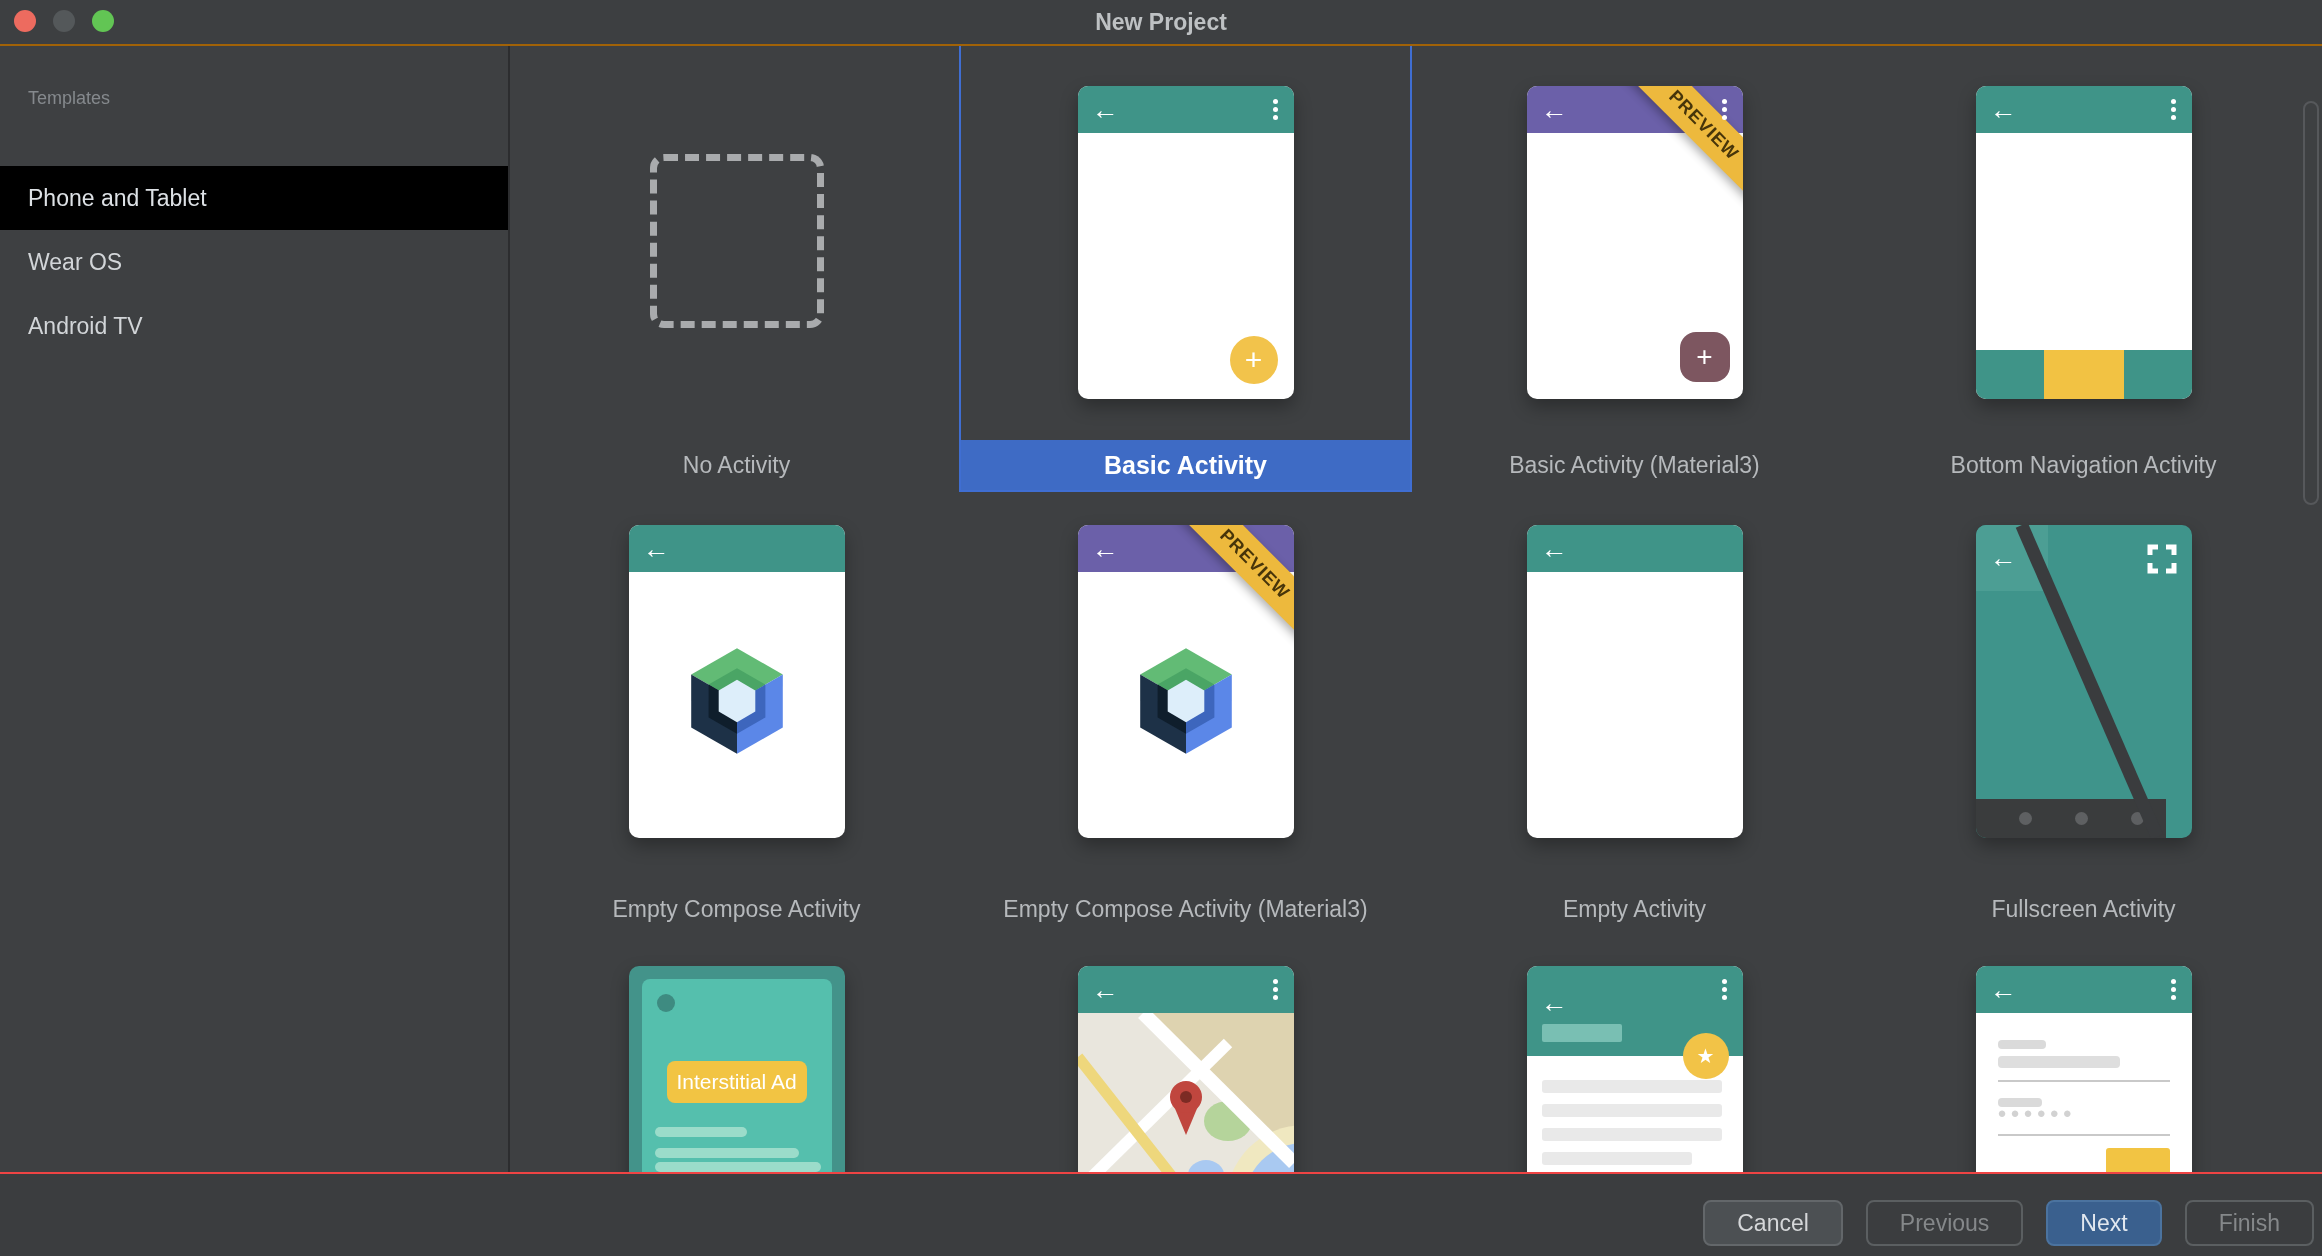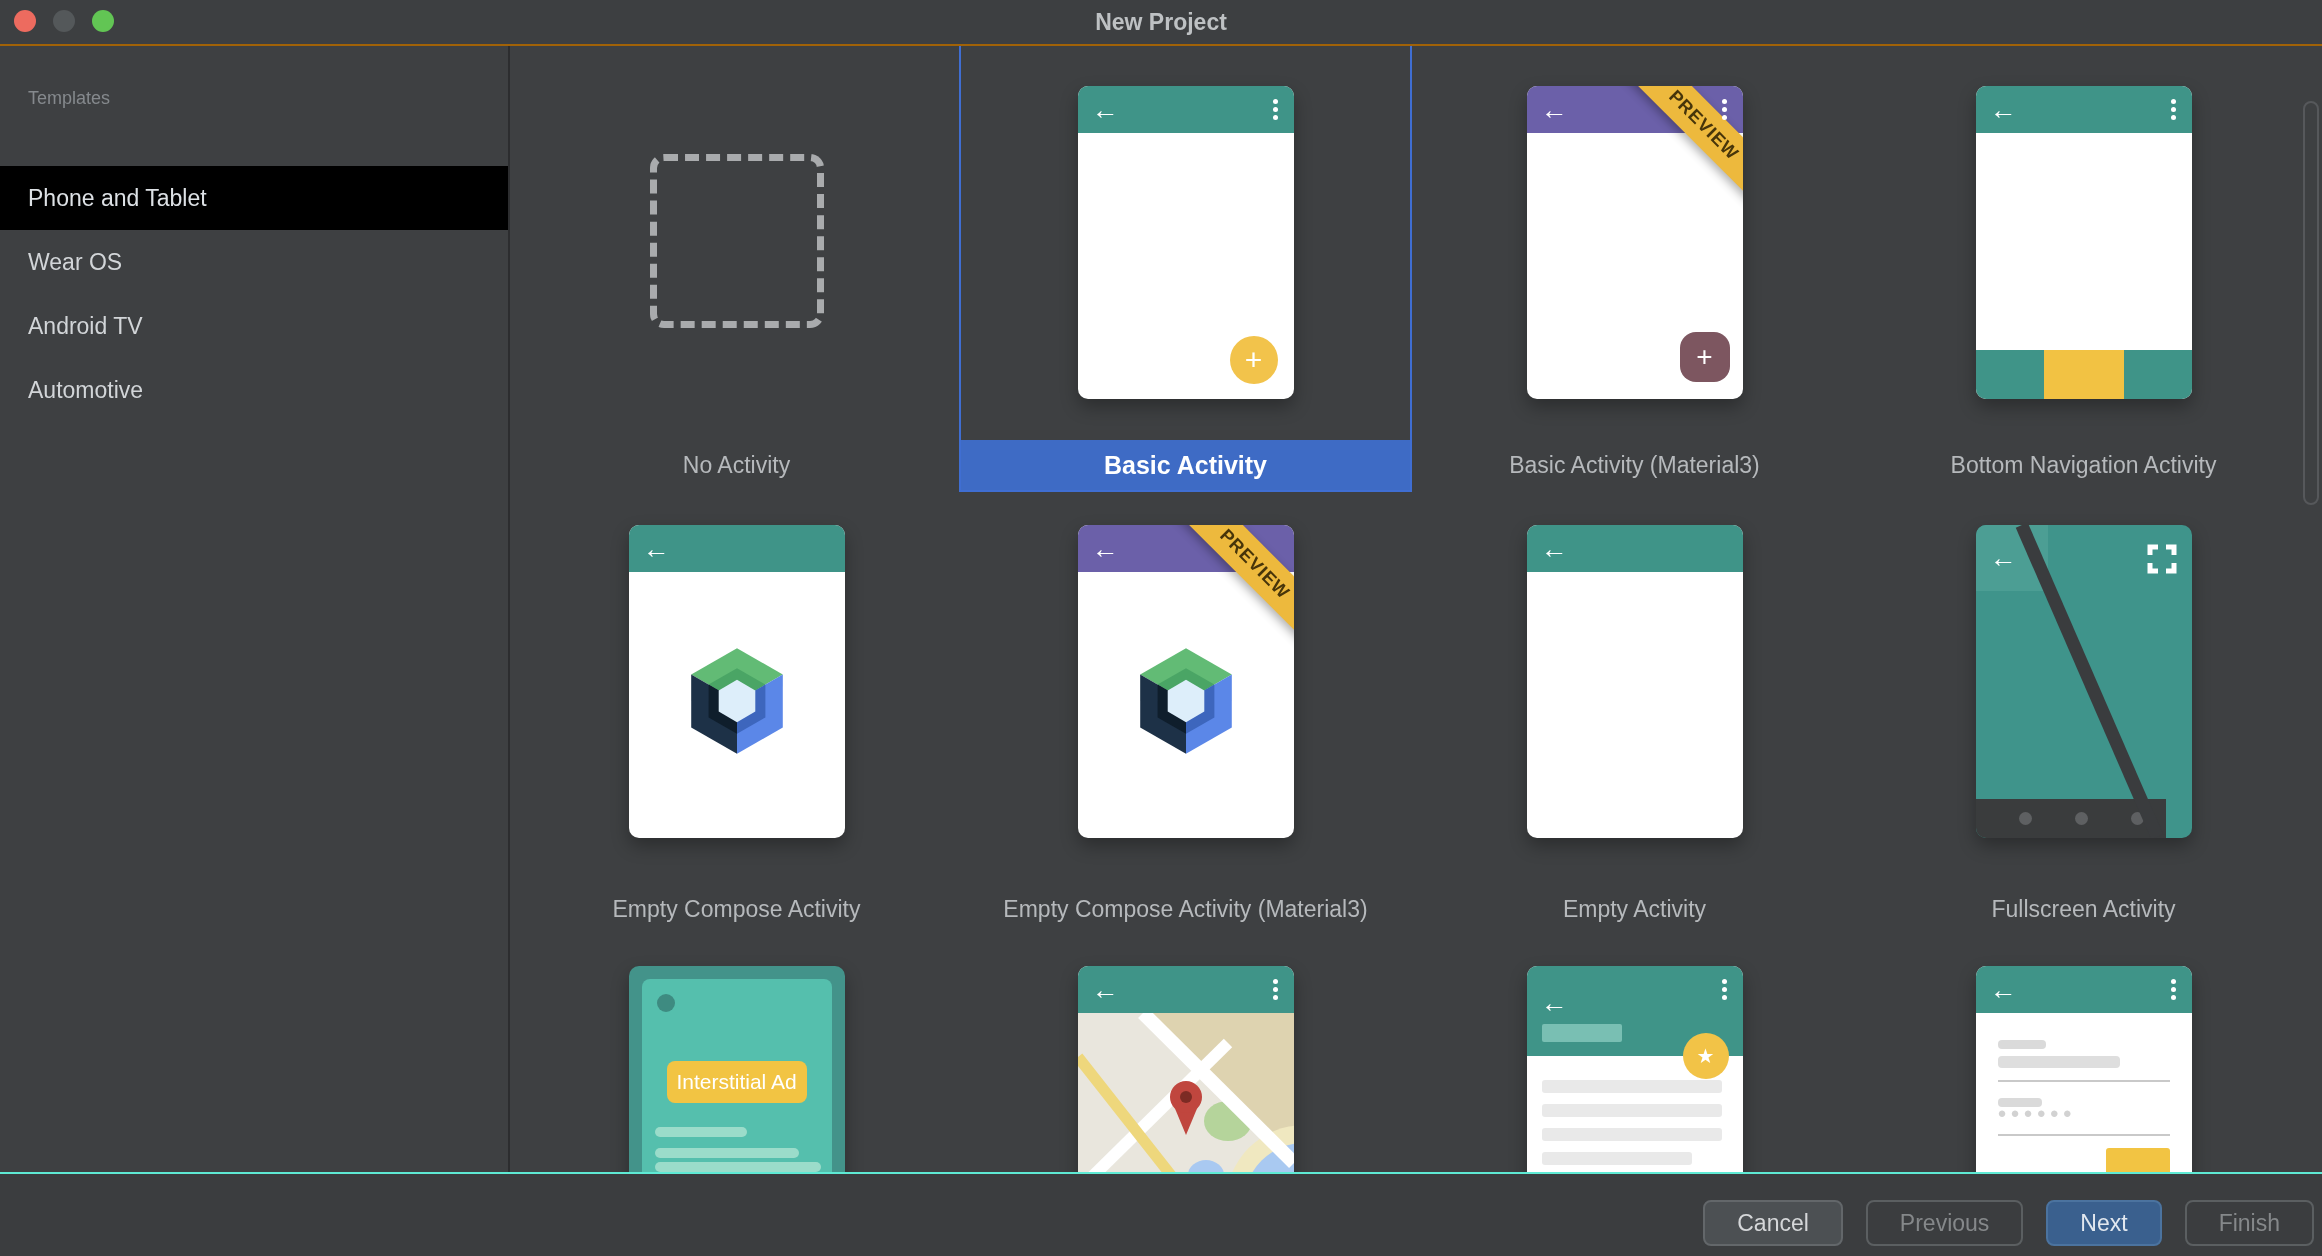--- a/index.html
+++ b/index.html
@@ -75,21 +75,21 @@
   
   .lg{position:absolute;background:#dadada;border-radius:4px;}
   .lg-label1{left:22px;top:74px;width:48px;height:9px;}
   .lg-input1{left:22px;top:90px;width:122px;height:12px;background:#dedede;}
   .lg-hr1{left:22px;top:114px;width:172px;height:2px;background:#c9c9c9;border-radius:0;}
   .lg-label2{left:22px;top:132px;width:44px;height:9px;}
   .lg-dots{position:absolute;left:22px;top:138px;font-size:15px;letter-spacing:4px;color:#d2d2d2;}
   .lg-hr2{left:22px;top:168px;width:172px;height:2px;background:#c9c9c9;border-radius:0;}
   .lg-btn{position:absolute;left:130px;top:182px;width:64px;height:42px;background:#f2c443;border-radius:3px;}
   
-  .footer{position:absolute;left:0;right:0;bottom:0;height:84px;background:#3b3d3f;border-top:2px solid #5eead4;box-sizing:border-box;}
+  .footer{position:absolute;left:0;right:0;bottom:0;height:84px;background:#3b3d3f;border-top:2px solid #ef4444;box-sizing:border-box;}
   .footer-btns{position:absolute;right:8px;top:26px;display:flex;gap:23px;}
   .btn{height:46px;border-radius:8px;border:2px solid #5b5f61;background:transparent;color:#85888a;
        font-size:23px;padding:0 32px;display:flex;align-items:center;justify-content:center;
        box-sizing:border-box;font-family:inherit;}
   .btn.cancel{background:#4c5053;border-color:#63676a;color:#d5d7d9;}
   .btn.primary{background:#3a608e;border-color:#4b739f;color:#e2e8ef;}
   .scrollbar{position:absolute;right:3px;top:55px;width:12px;height:400px;border:2px solid #56585b;border-radius:8px;}
 </style>
 </head>
 <body>
@@ -101,21 +101,20 @@
     <span class="light zoom"></span>
   </div>
   <div class="title">New Project</div>
 </div>
 
 <div class="sidebar">
   <div class="sidebar-header">Templates</div>
   <div class="side-item selected">Phone and Tablet</div>
   <div class="side-item">Wear OS</div>
   <div class="side-item">Android TV</div>
-  <div class="side-item">Automotive</div>
 </div>
 
 <div class="main">
   <div class="grid">
 
     <div class="cell">
       <div class="dashed"></div>
       <div class="cell-label">No Activity</div>
     </div>
 

